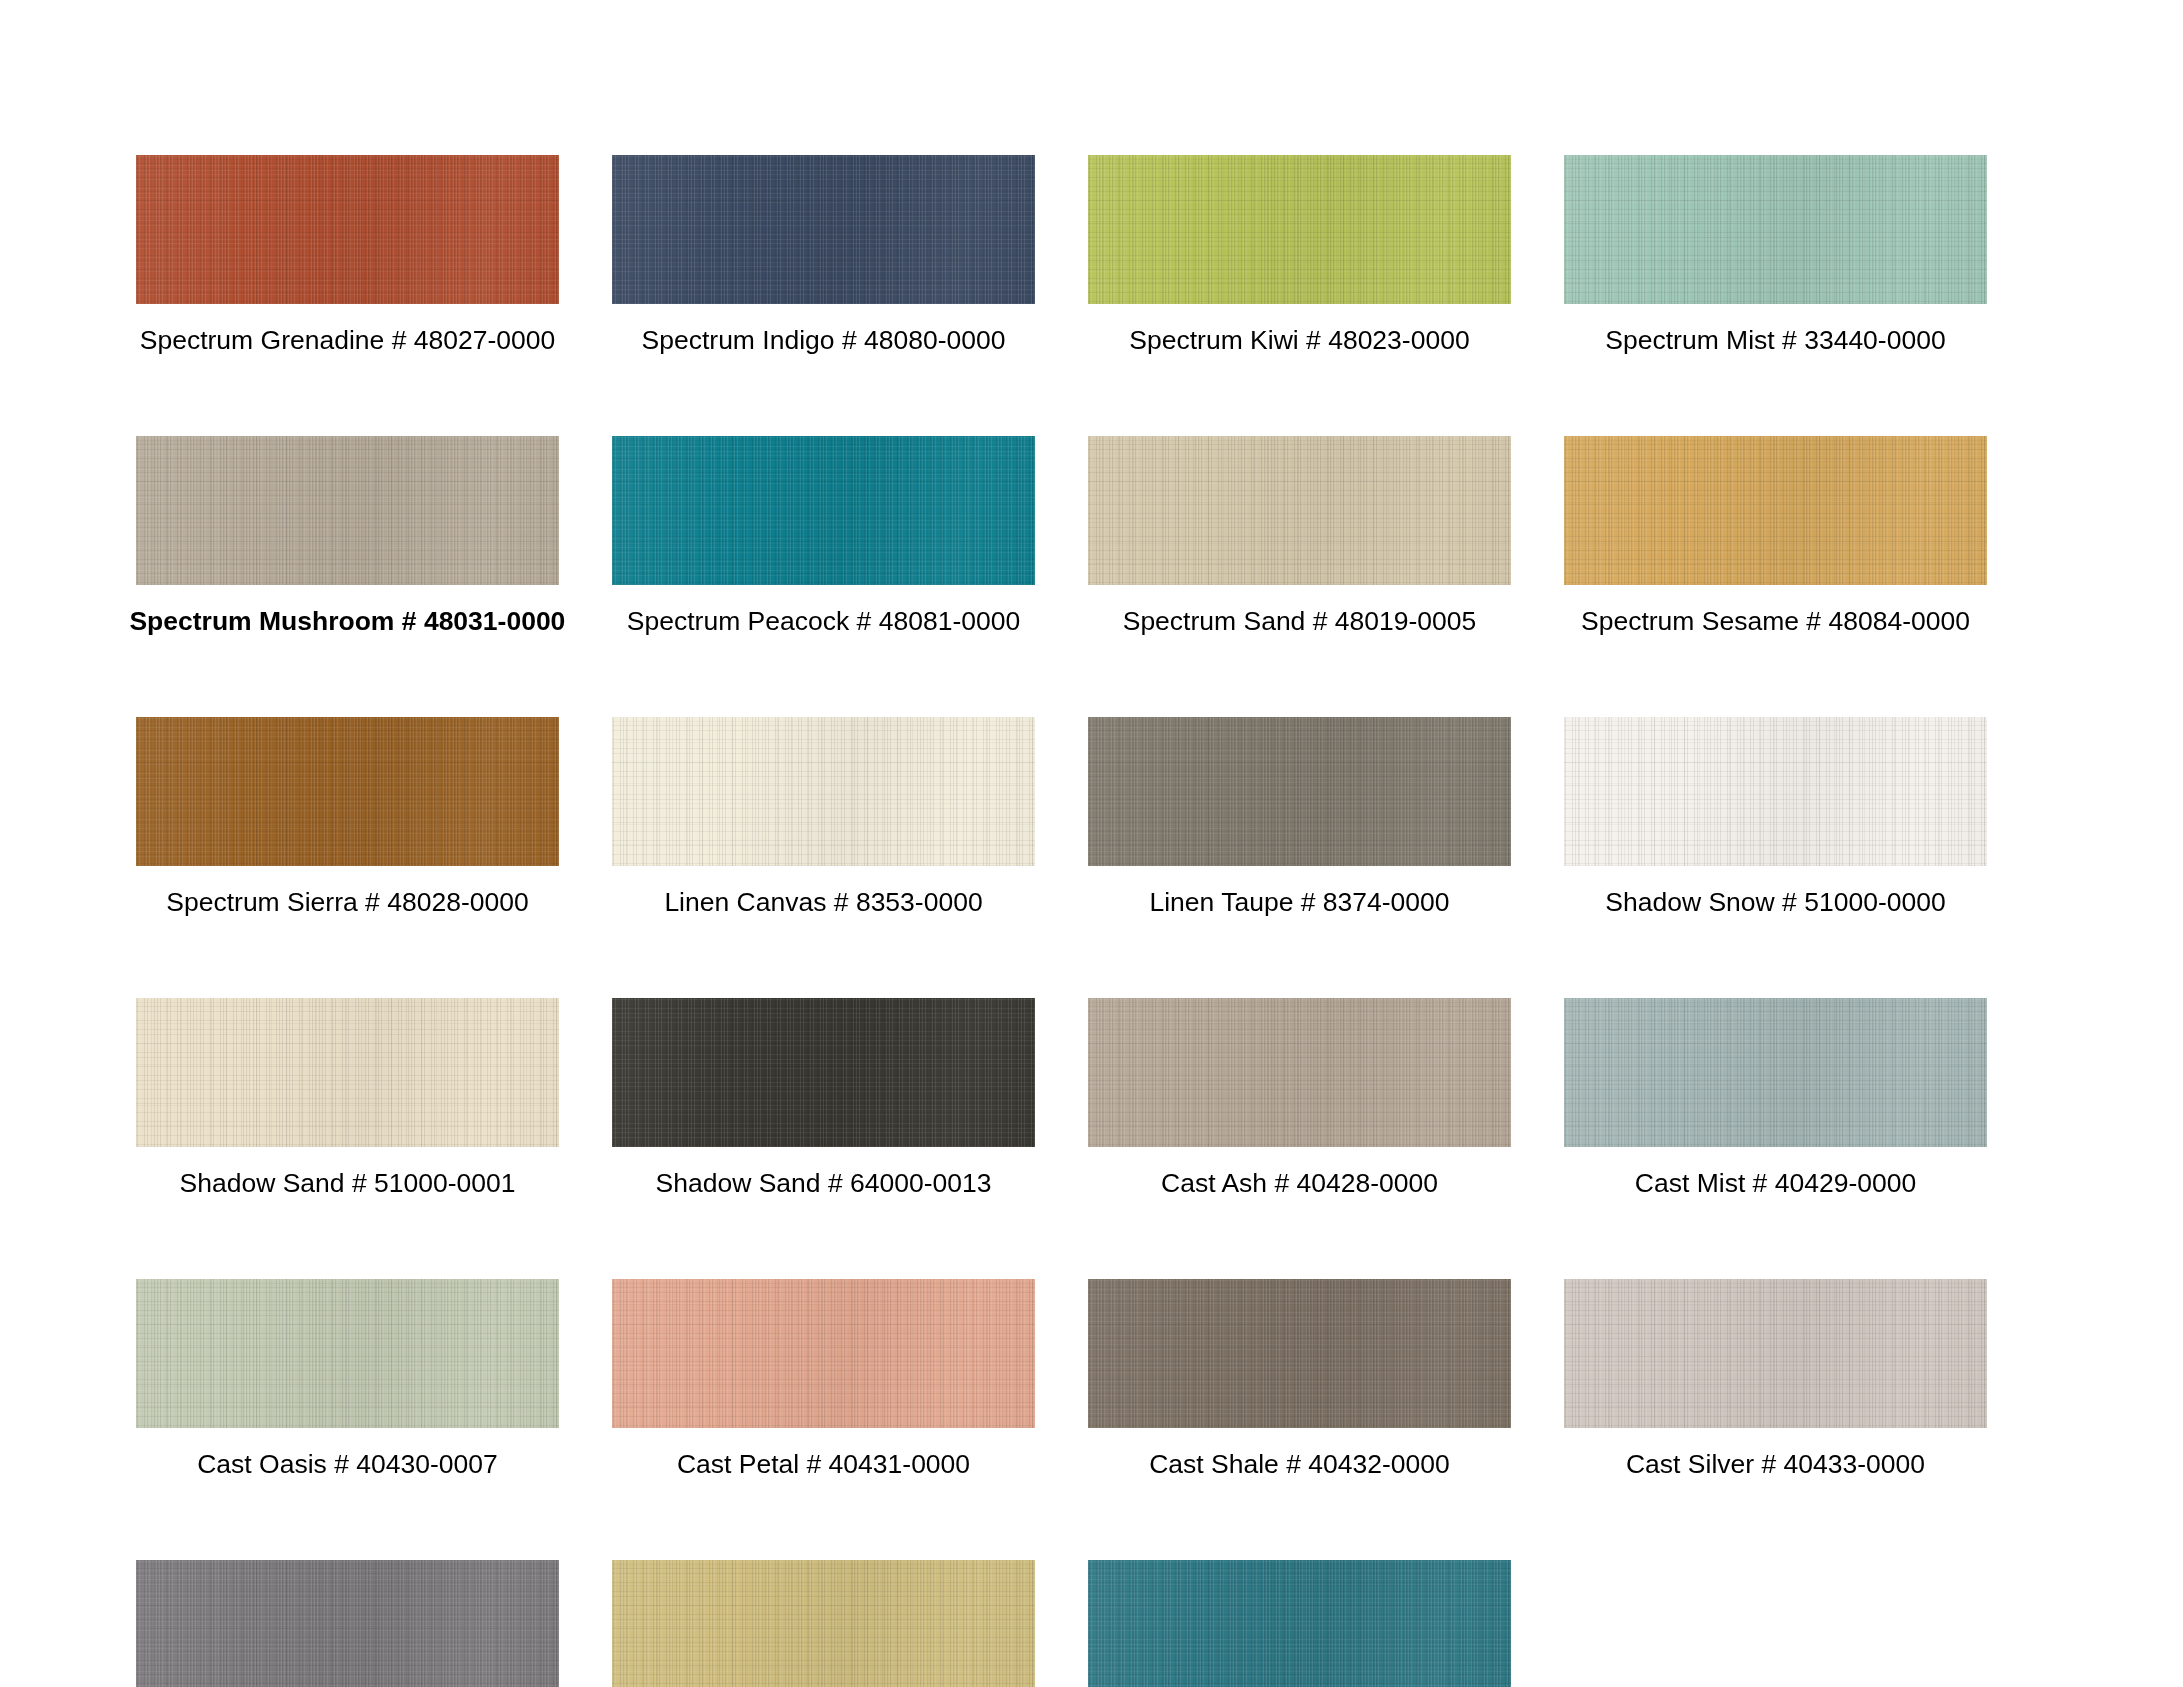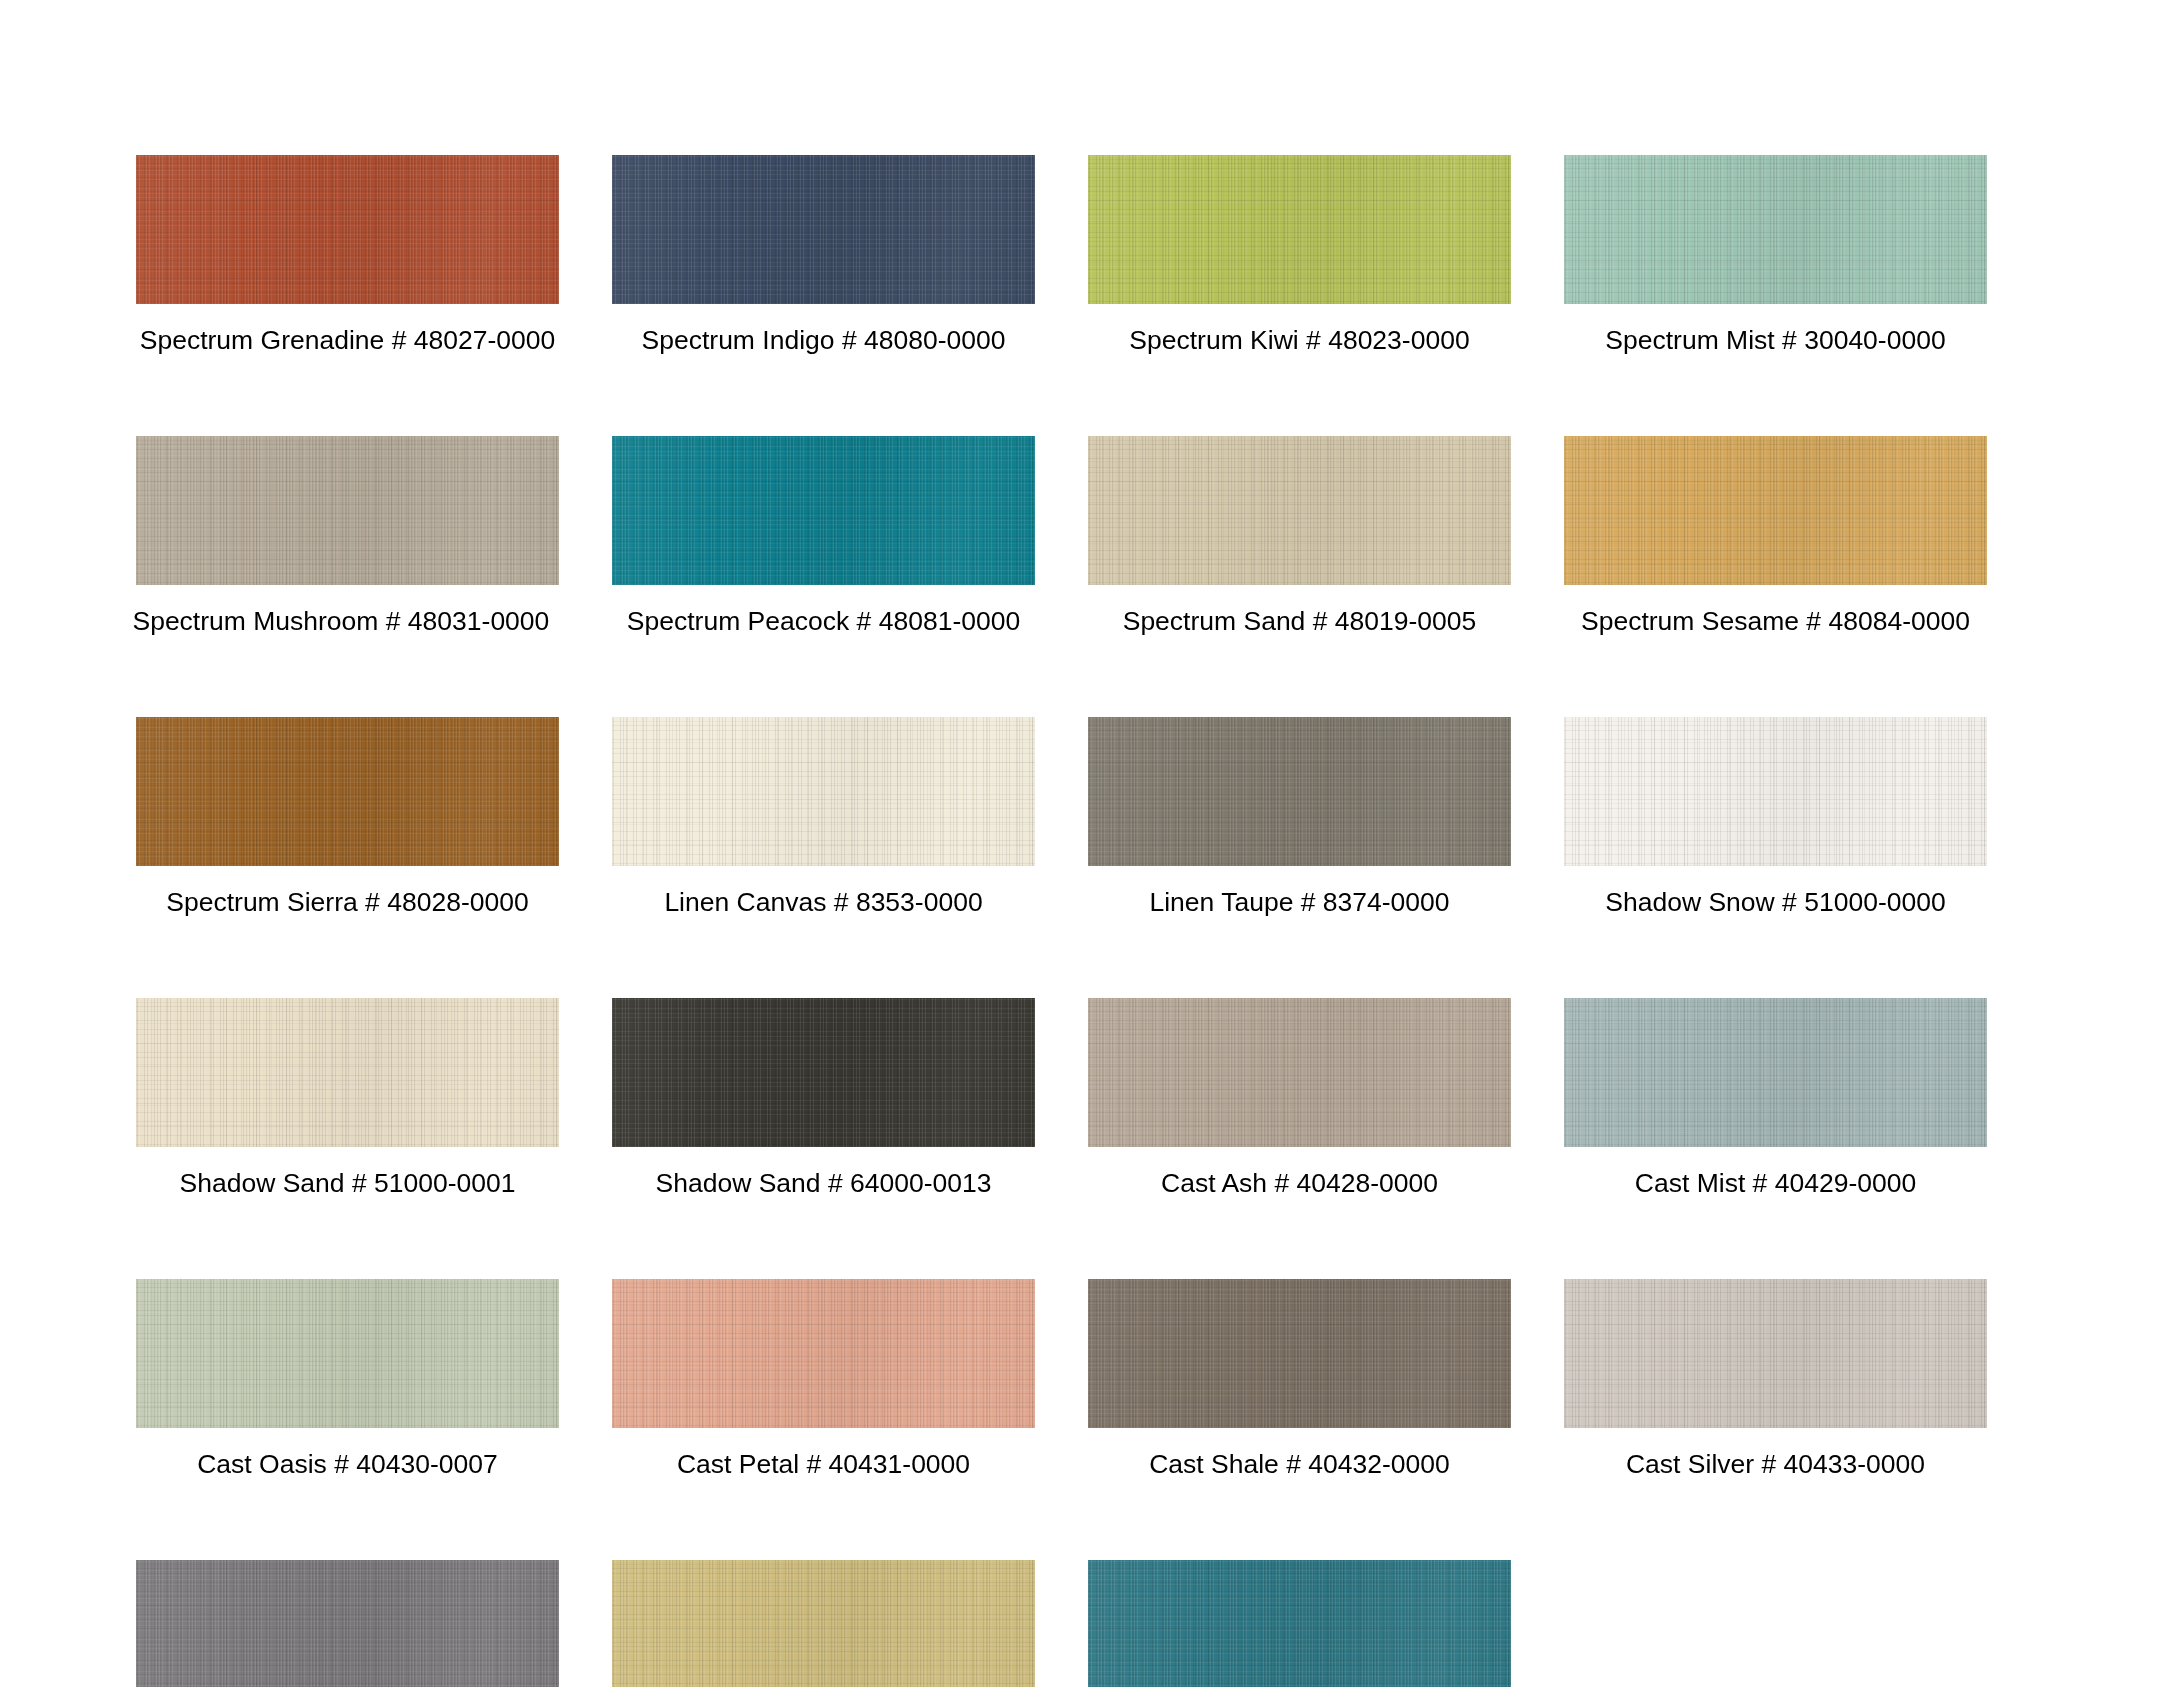--- a/index.html
+++ b/index.html
@@ -113,20 +113,21 @@
     font-family: "Liberation Sans", sans-serif;
     font-size: 26.5px;
     line-height: 1;
     color: #010101;
     margin-top: 22.5px;
     white-space: nowrap;
   }
   
   .swatch-cell.label-overflow-left .swatch-label {
     transform: translateX(-6.6px);
+    font-weight: bold;
   }
 </style>
 </head>
 <body>
 
 <div id="swatch-sheet">
   <div id="swatch-grid">
       <div class="swatch-cell">
         <div class="swatch-chip" style="background-color: rgb(176, 79, 50);">
           <div class="weave"></div>
@@ -150,21 +151,21 @@
           <div class="sheen"></div>
         </div>
         <span class="swatch-label">Spectrum Kiwi # 48023-0000</span>
       </div>
       <div class="swatch-cell">
         <div class="swatch-chip" style="background-color: rgb(158, 198, 181);">
           <div class="weave"></div>
           <div class="slub"></div>
           <div class="sheen"></div>
         </div>
-        <span class="swatch-label">Spectrum Mist # 30040-0000</span>
+        <span class="swatch-label">Spectrum Mist # 33440-0000</span>
       </div>
       <div class="swatch-cell label-overflow-left">
         <div class="swatch-chip" style="background-color: rgb(182, 171, 154);">
           <div class="weave"></div>
           <div class="slub"></div>
           <div class="sheen"></div>
         </div>
         <span class="swatch-label">Spectrum Mushroom # 48031-0000</span>
       </div>
       <div class="swatch-cell">

